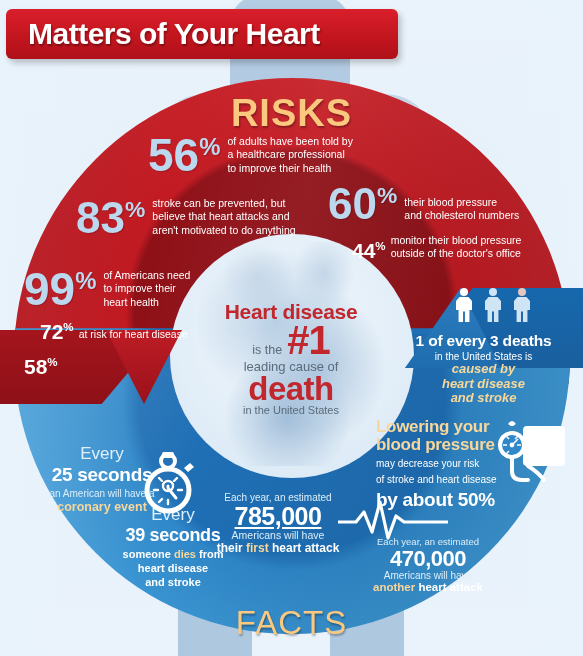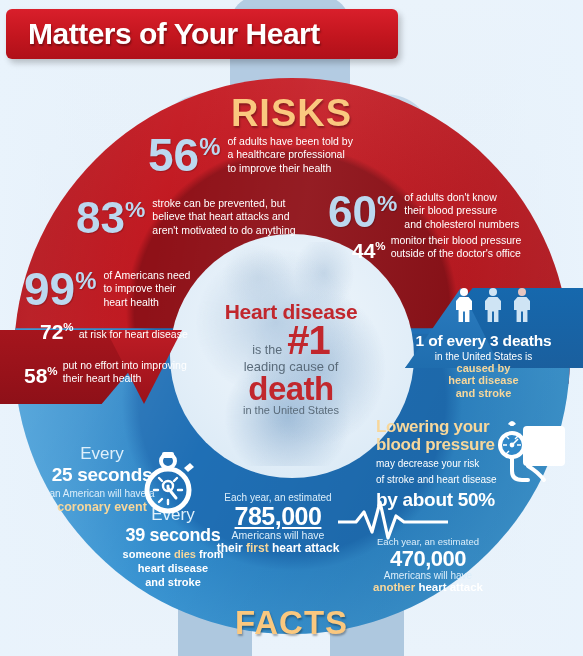--- a/index.html
+++ b/index.html
@@ -158,42 +158,42 @@
   .row { display:flex; align-items:flex-end; }
 
   
   .risks-head {
     position:absolute; left:0; top:92px; width:583px; text-align:center;
     color:#fac87f; font-size:38px; font-weight:bold; letter-spacing:1px;
     text-shadow:1px 2px 2px rgba(0,0,0,.3); z-index:10;
   }
   .facts-head {
     position:absolute; left:0; top:604px; width:583px; text-align:center;
-    color:#fac87f; font-size:33px; font-weight:bold; letter-spacing:1px;
+    color:#fac87f; font-size:33px; font-weight:normal; letter-spacing:1px;
     text-shadow:1px 2px 2px rgba(0,0,0,.3); z-index:10;
   }
 
   
   .center-txt {
     position:absolute; left:196px; top:300px; width:190px; text-align:center;
     z-index:11; color:#c1272d;
   }
   .center-txt .l1 { font-size:21px; font-weight:bold; letter-spacing:-.3px; }
   .center-txt .l2 { font-size:12.5px; color:#5a6b7a; margin-top:1px;}
   .center-txt .hash { font-size:40px; font-weight:bold; line-height:.82; letter-spacing:-1px;}
   .center-txt .l3 { font-size:13px; color:#5a6b7a; margin-top:2px;}
   .center-txt .death { font-size:33px; font-weight:bold; line-height:.9; letter-spacing:-.5px;}
   .center-txt .l4 { font-size:11px; color:#5a6b7a; margin-top:1px;}
   .center-txt .inline-row{ display:flex; align-items:flex-end; justify-content:center; gap:5px;}
 
   
   .r-one { position:absolute; left:384px; top:332px; width:199px; text-align:center; z-index:10;}
   .r-one .big { color:#fff; font-size:15.5px; font-weight:bold; letter-spacing:-.2px;}
   .r-one .mid { color:#fff; font-size:10px; margin-top:1px;}
-  .r-one .cream { color:#f7d79b; font-size:11px; font-weight:bold; line-height:1.12;}
+  .r-one .cream { color:#f7d79b; font-size:13px; font-weight:bold; line-height:1.12;font-style:italic;}
 
   .r-bp { position:absolute; left:376px; top:418px; width:186px; z-index:10;}
   .r-bp .hd { color:#f7d79b; font-size:17px; font-weight:bold; line-height:1.06; letter-spacing:-.3px;}
   .r-bp .sb { color:#ffffff; font-size:10px; line-height:1.3; margin-top:3px;}
   .r-bp .ft { color:#ffffff; font-size:19px; font-weight:bold; margin-top:3px; letter-spacing:-.3px;}
 
   
   .people { position:absolute; left:455px; top:288px; z-index:10; display:flex; gap:11px;}
   .person { width:18px; height:34px; position:relative;}
   .person .head{ position:absolute; left:5px; top:0; width:8px; height:8px; border-radius:50%;}
@@ -286,21 +286,20 @@
     <div class="body-txt" style="margin-left:7px; margin-top:7px;">
       <div>stroke can be prevented, but</div>
       <div>believe that heart attacks and</div>
       <div>aren't motivated to do anything</div>
     </div>
   </div>
 
   <div class="blk row" style="left:328px; top:185px; width:250px;">
     <div class="pct" style="font-size:44px;"><span>60</span><span class="sym">%</span></div>
     <div class="body-txt" style="margin-left:7px; margin-top:6px;">
-      <div>of adults don't know</div>
       <div>their blood pressure</div>
       <div>and cholesterol numbers</div>
     </div>
   </div>
 
   <div class="blk row" style="left:352px; top:232px; width:230px;">
     <div class="pct-sm" style="font-size:21px;"><span>44</span><span class="sym">%</span></div>
     <div class="body-txt" style="margin-left:5px; margin-top:2px;">
       <div>monitor their blood pressure</div>
       <div>outside of the doctor's office</div>
@@ -318,24 +317,20 @@
 
   <div class="blk row" style="left:40px; top:322px; width:230px;">
     <div class="pct-sm" style="font-size:21px;"><span>72</span><span class="sym">%</span></div>
     <div class="body-txt" style="margin-left:5px; margin-top:2px;">
       <div>at risk for heart disease</div>
     </div>
   </div>
 
   <div class="blk row" style="left:24px; top:357px; width:230px;">
     <div class="pct-sm" style="font-size:21px;"><span>58</span><span class="sym">%</span></div>
-    <div class="body-txt" style="margin-left:5px; margin-top:2px;">
-      <div>put no effort into improving</div>
-      <div>their heart health</div>
-    </div>
   </div>
 
   <div class="center-txt">
     <div class="l1">Heart disease</div>
     <div class="inline-row">
       <div class="l2">is the</div>
       <div class="hash">#1</div>
     </div>
     <div class="l3">leading cause of</div>
     <div class="death">death</div>

